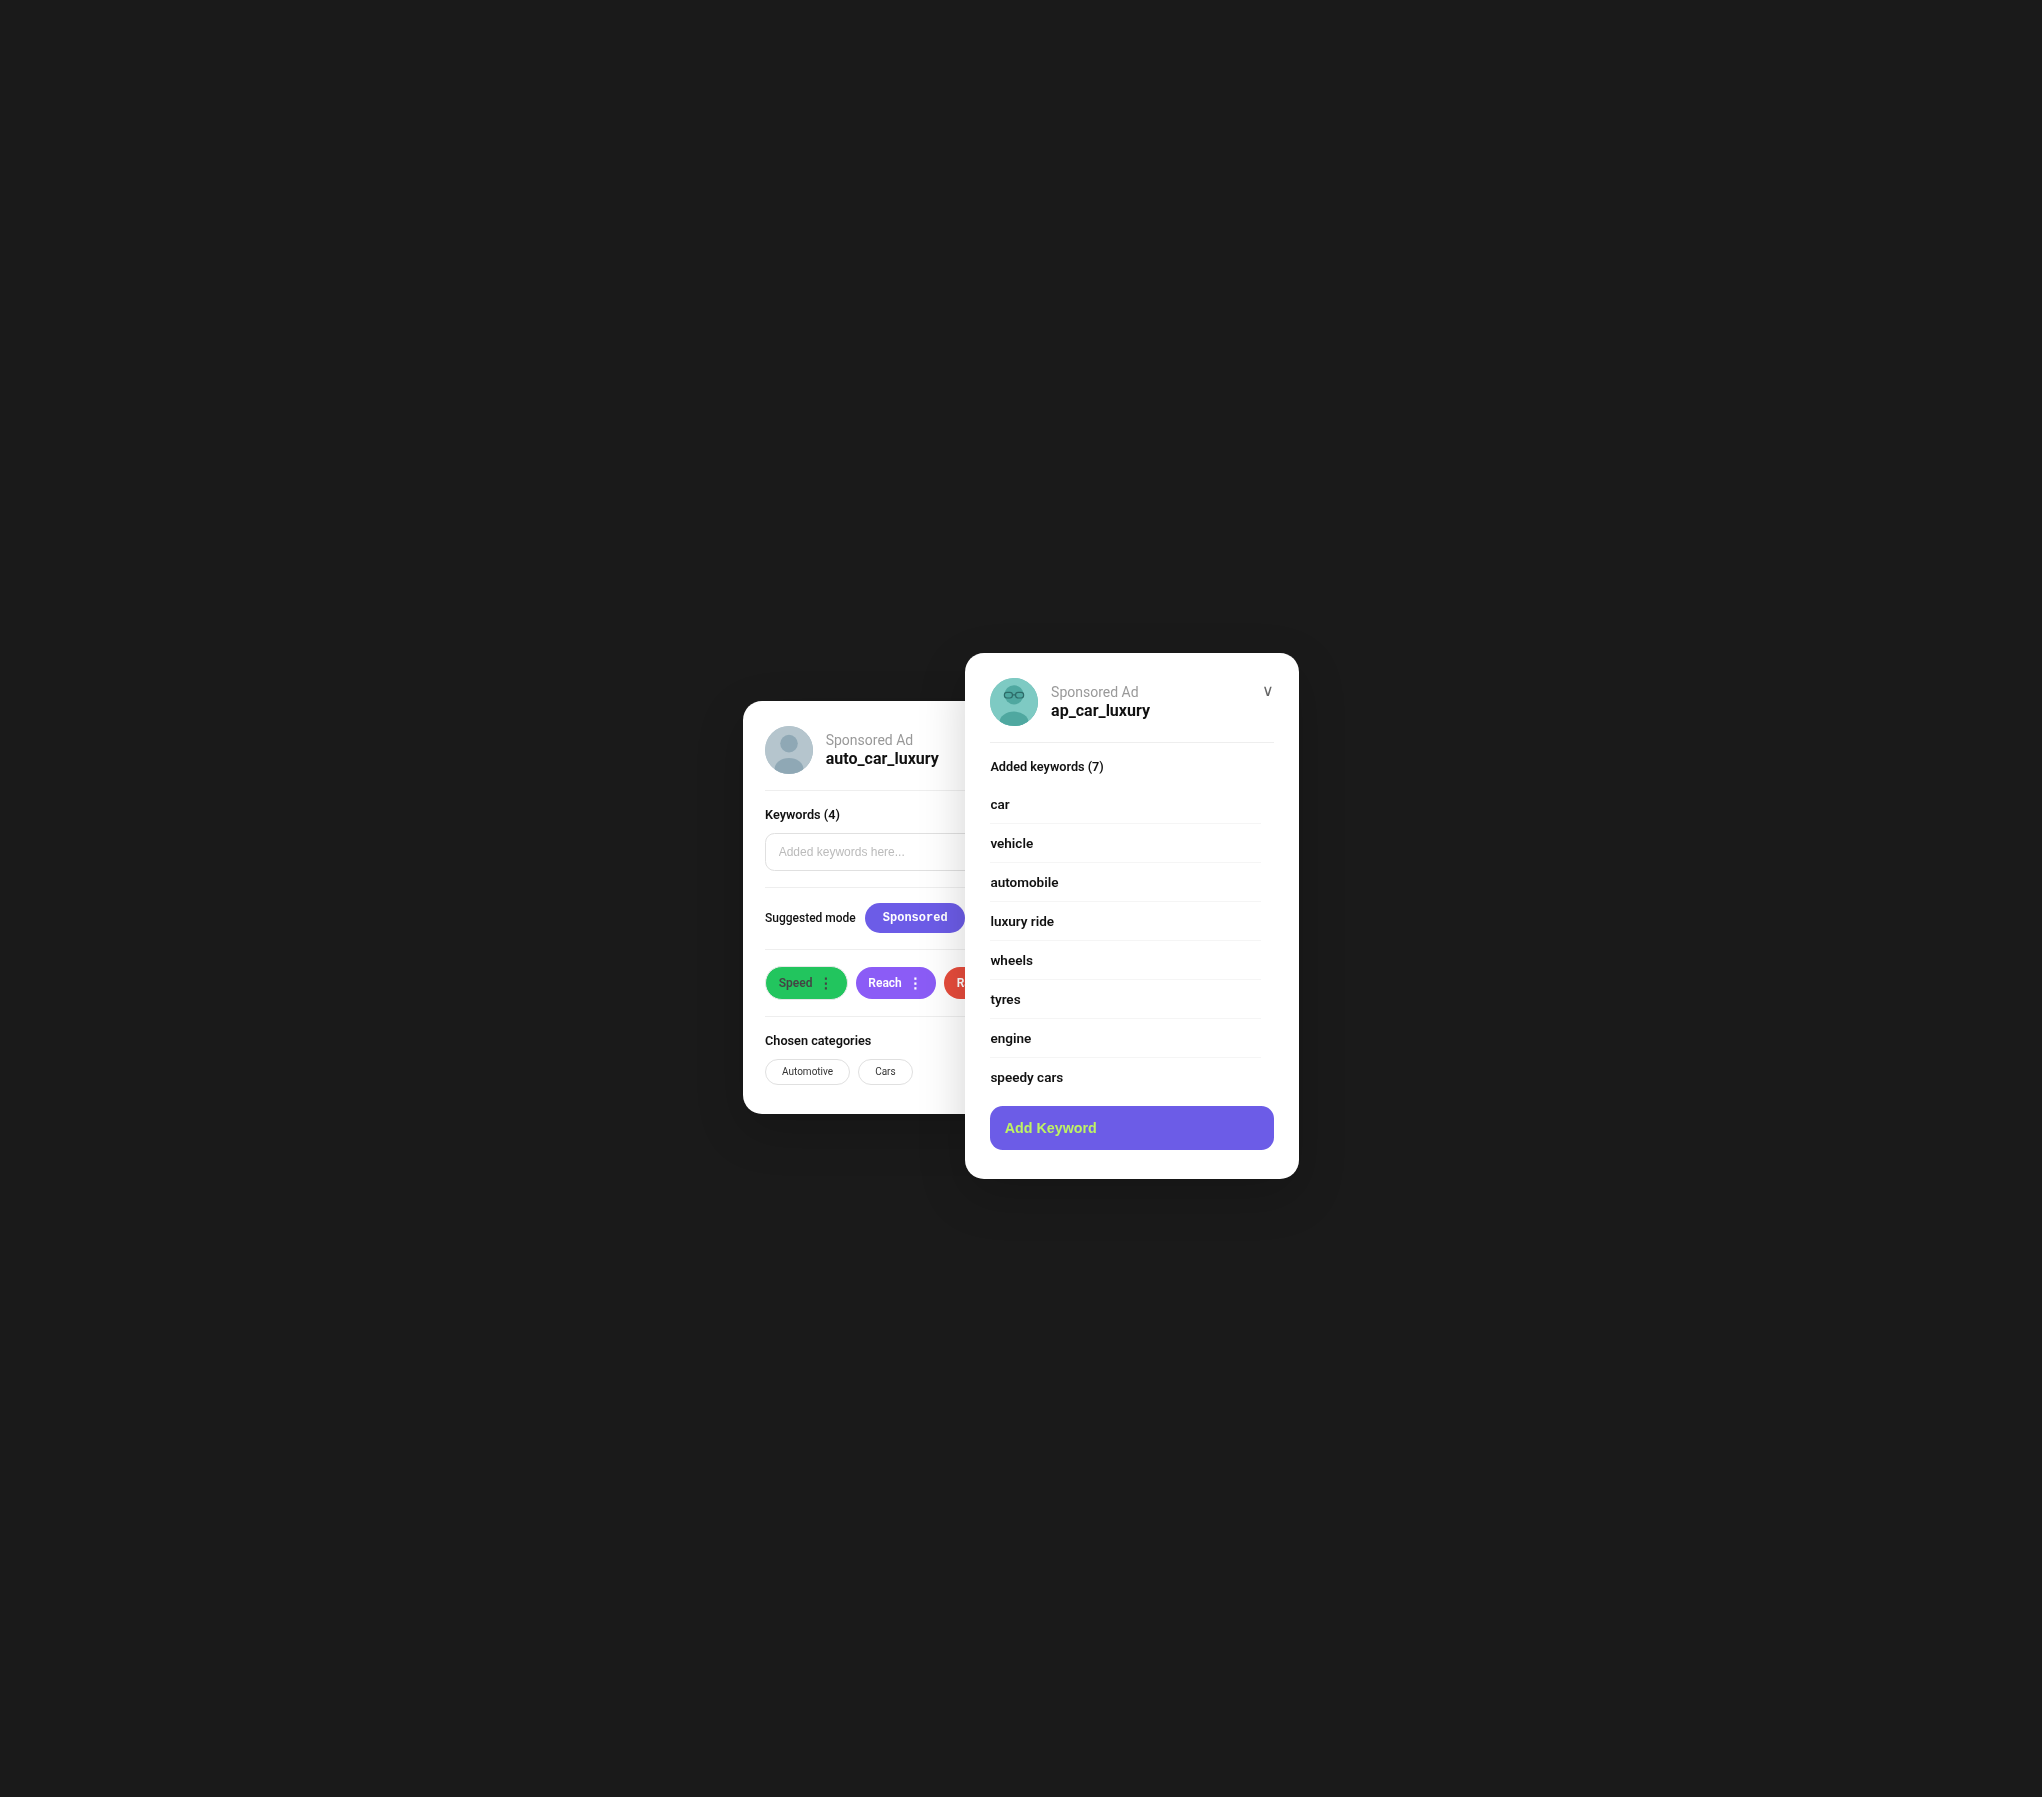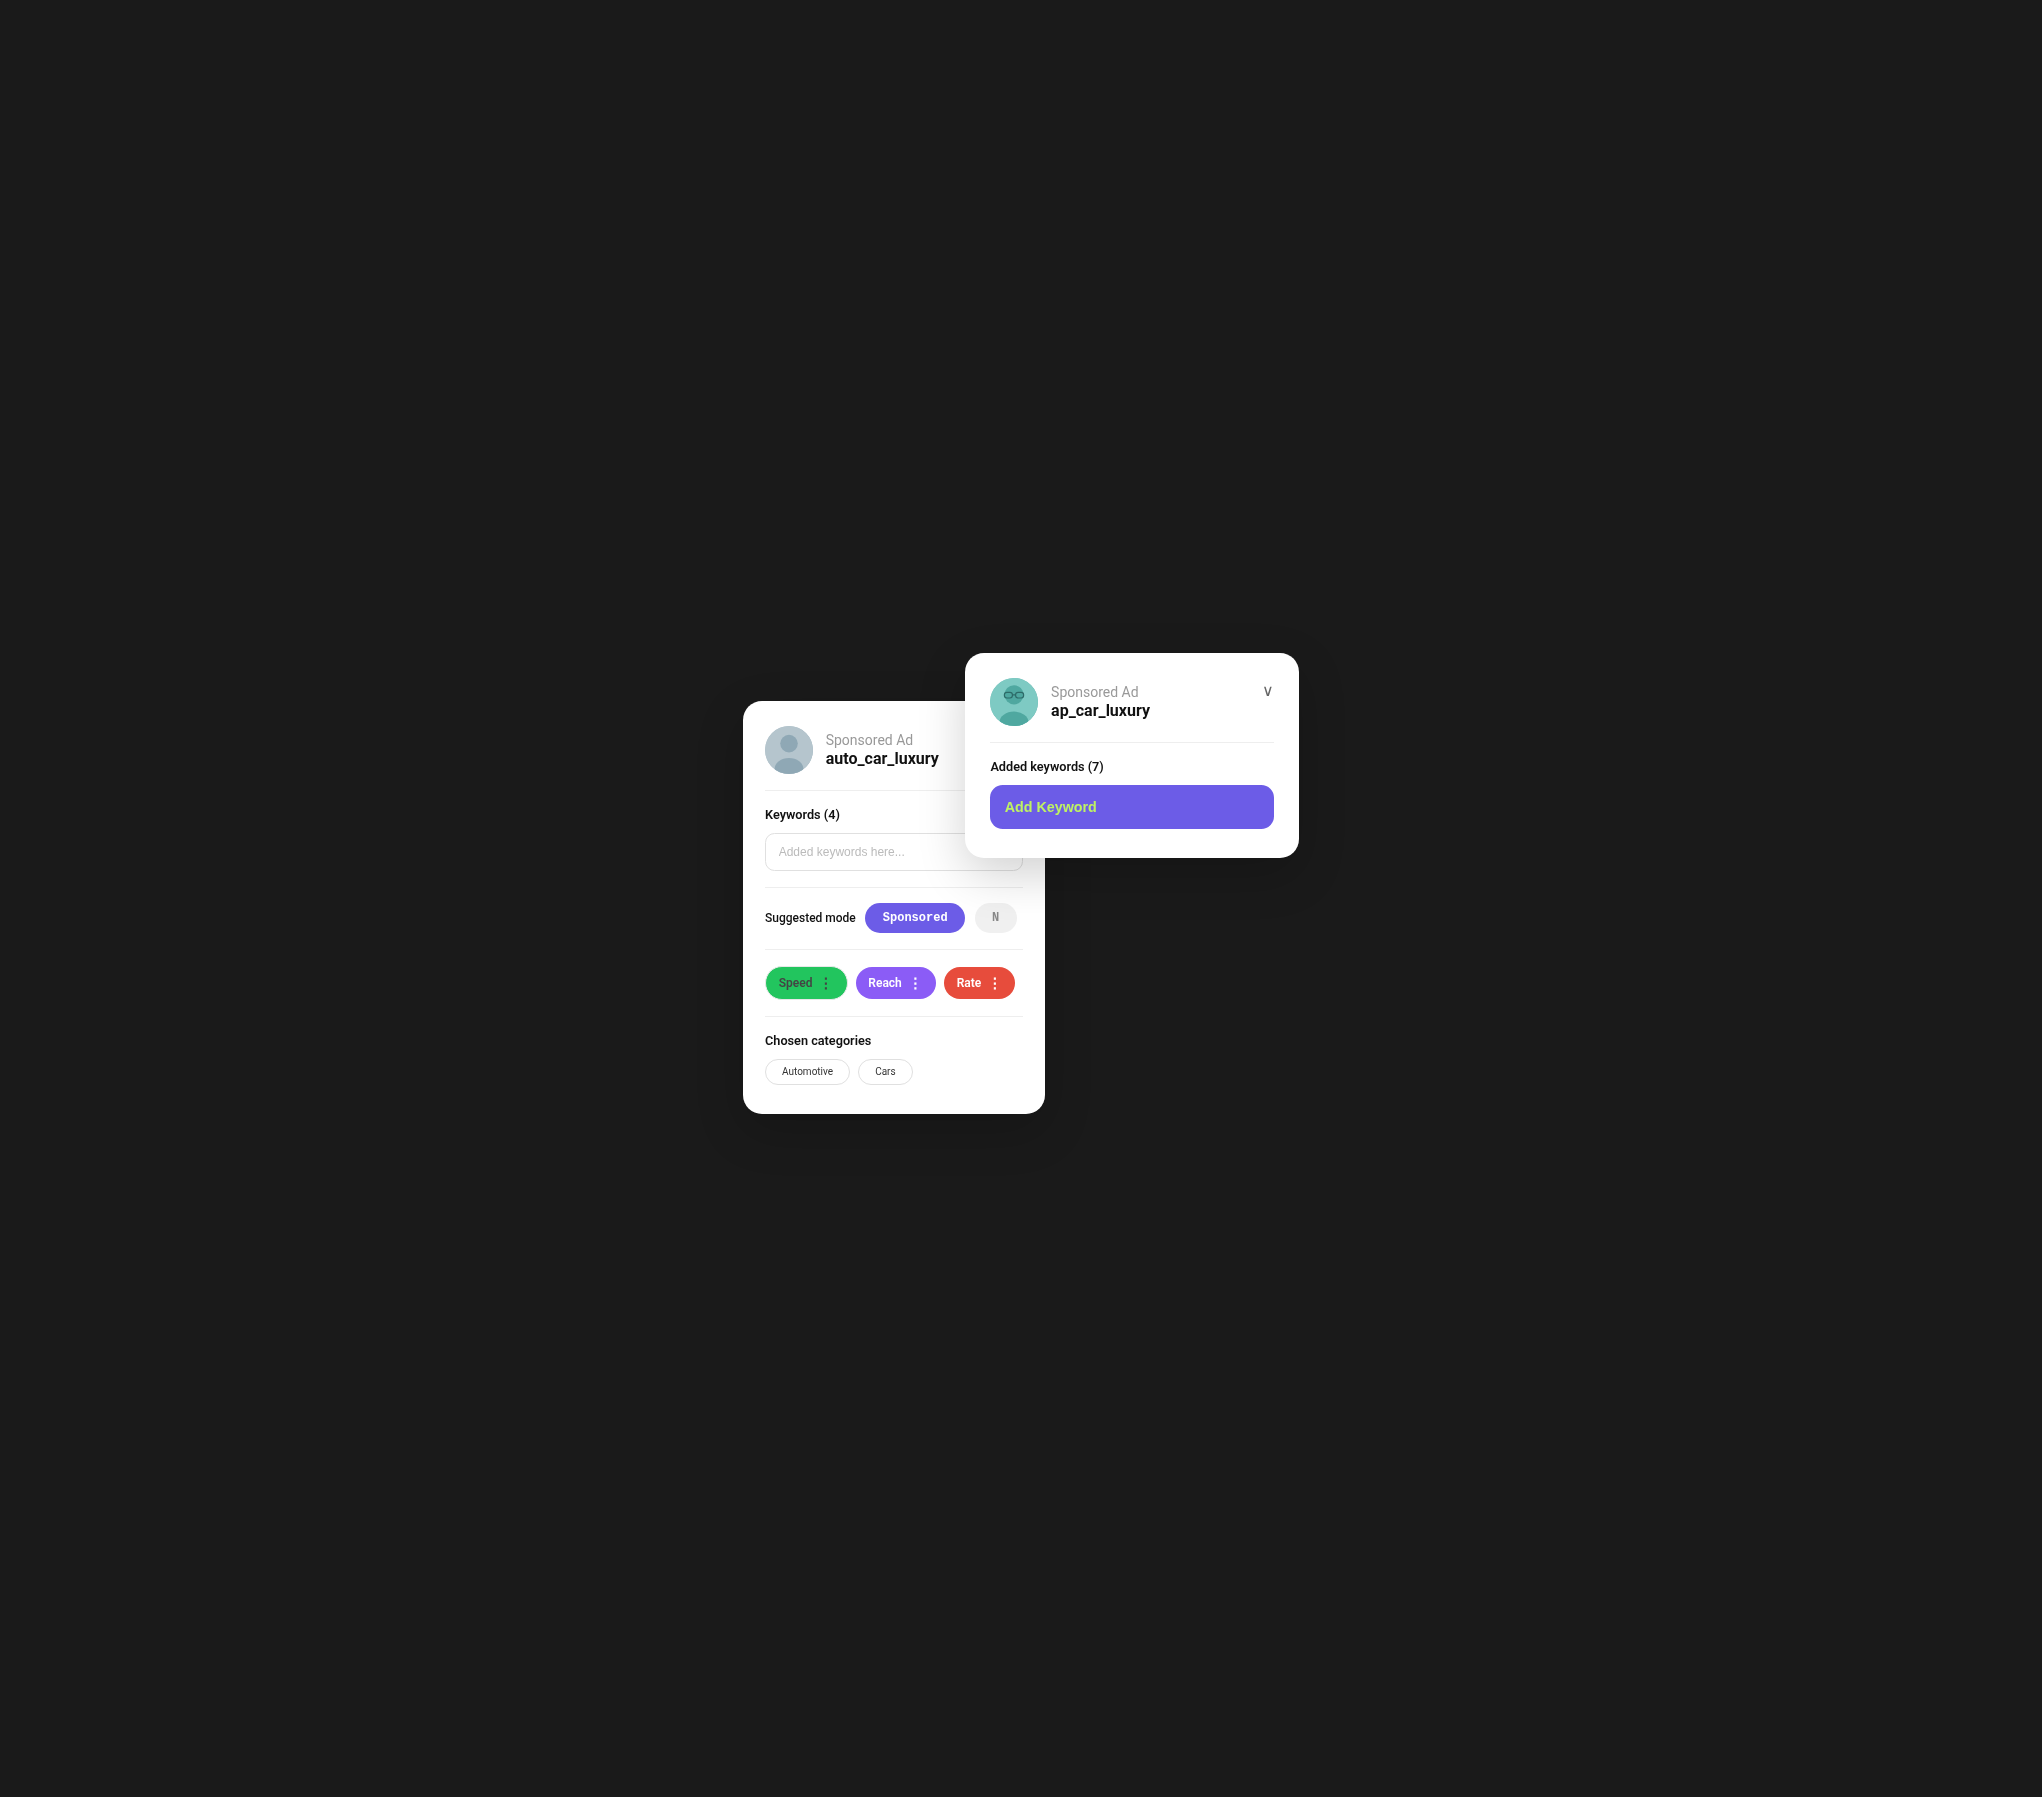--- a/index.html
+++ b/index.html
@@ -365,19 +365,29 @@
         <div class="sponsored-label">Sponsored Ad</div>
         <div class="ad-name">ap_car_luxury</div>
       </div>
       <div class="chevron-down">∨</div>
     </div>
 
     <div class="divider"></div>
 
     <div class="section-title">Added keywords (7)</div>
 
+    <div class="keyword-list">
+      <div class="keyword-item">car</div>
+      <div class="keyword-item">vehicle</div>
+      <div class="keyword-item">automobile</div>
+      <div class="keyword-item">luxury ride</div>
+      <div class="keyword-item">wheels</div>
+      <div class="keyword-item">tyres</div>
+      <div class="keyword-item">engine</div>
+      <div class="keyword-item">speedy cars</div>
+    </div>
 
     <button class="add-keyword-btn">Add Keyword</button>
 
   </div>
 
 </div>
 
 
 </body></html>

